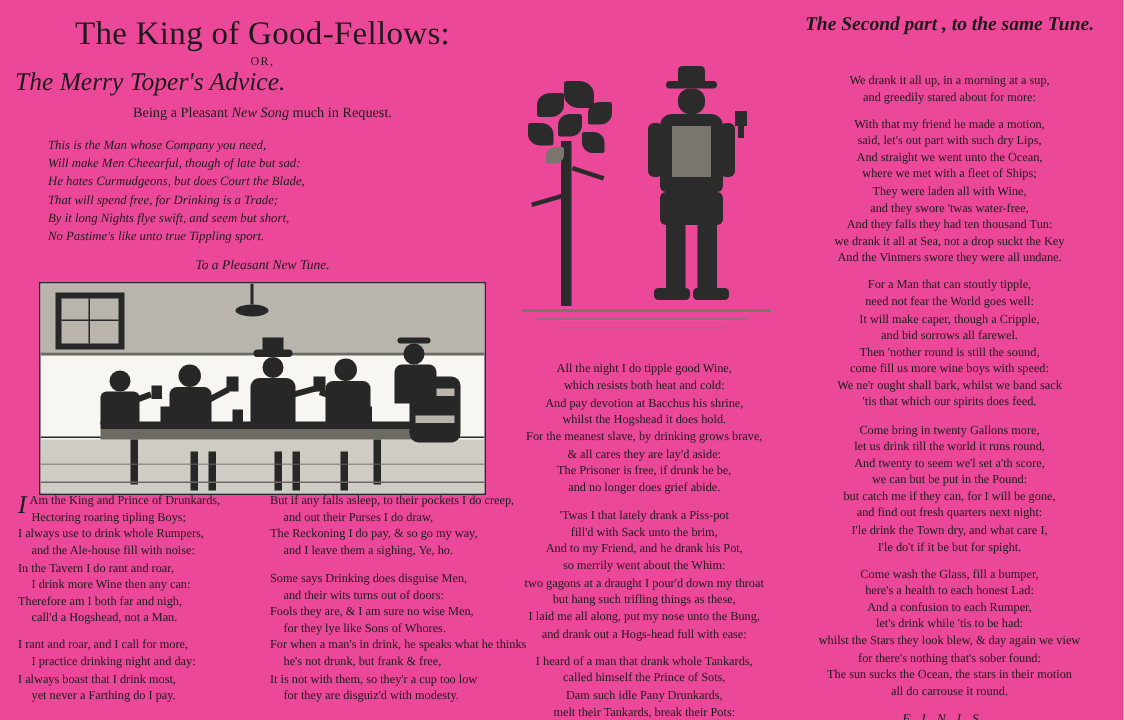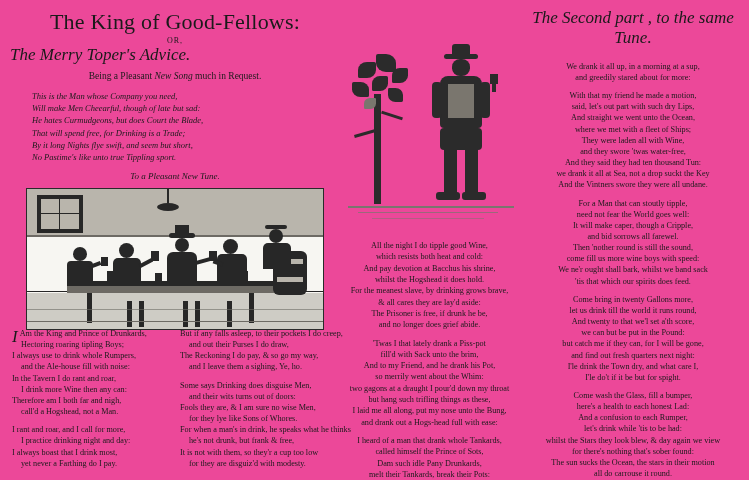--- a/index.html
+++ b/index.html
@@ -139,24 +139,25 @@
 
   
   .col-right {
     left: 524px;
     top: 6px;
     width: 218px;
     height: 468px;
     text-align: center;
   }
   .second-part {
-    font-size: 17px;
-    font-style: italic;
-    margin: 2px 0 12px 0;
+    font-size: 13px;
+    font-style: italic;
+    margin: 2px 0 24px 0;
     line-height: 1.2;
+    font-weight: bold;
   }
   .right-verse {
     font-size: 8.2px;
     line-height: 1.36;
   }
   .right-verse p { margin: 0 0 7px 0; }
   .finis {
     margin-top: 8px;
     font-size: 9px;
     letter-spacing: 2.5px;
@@ -374,38 +375,38 @@
         <span class="vline">We drank it all up, in a morning at a sup,</span>
         <span class="vline">and greedily stared about for more:</span>
       </p>
       <p>
         <span class="vline">With that my friend he made a motion,</span>
         <span class="vline">said, let's out part with such dry Lips,</span>
         <span class="vline">And straight we went unto the Ocean,</span>
         <span class="vline">where we met with a fleet of Ships;</span>
         <span class="vline">They were laden all with Wine,</span>
         <span class="vline">and they swore 'twas water-free,</span>
-        <span class="vline">And they said they had ten thousand Tun:</span>
+        <span class="vline">And they falls they had ten thousand Tun:</span>
         <span class="vline">we drank it all at Sea, not a drop suckt the Key</span>
         <span class="vline">And the Vintners swore they were all undane.</span>
       </p>
       <p>
         <span class="vline">For a Man that can stoutly tipple,</span>
         <span class="vline">need not fear the World goes well:</span>
         <span class="vline">It will make caper, though a Cripple,</span>
         <span class="vline">and bid sorrows all farewel.</span>
         <span class="vline">Then 'nother round is still the sound,</span>
         <span class="vline">come fill us more wine boys with speed:</span>
         <span class="vline">We ne'r ought shall bark, whilst we band sack</span>
         <span class="vline">'tis that which our spirits does feed.</span>
       </p>
       <p>
         <span class="vline">Come bring in twenty Gallons more,</span>
         <span class="vline">let us drink till the world it runs round,</span>
-        <span class="vline">And twenty to that we'l set a'th score,</span>
+        <span class="vline">And twenty to seem we'l set a'th score,</span>
         <span class="vline">we can but be put in the Pound:</span>
         <span class="vline">but catch me if they can, for I will be gone,</span>
         <span class="vline">and find out fresh quarters next night:</span>
         <span class="vline">I'le drink the Town dry, and what care I,</span>
         <span class="vline">I'le do't if it be but for spight.</span>
       </p>
       <p>
         <span class="vline">Come wash the Glass, fill a bumper,</span>
         <span class="vline">here's a health to each honest Lad:</span>
         <span class="vline">And a confusion to each Rumper,</span>

